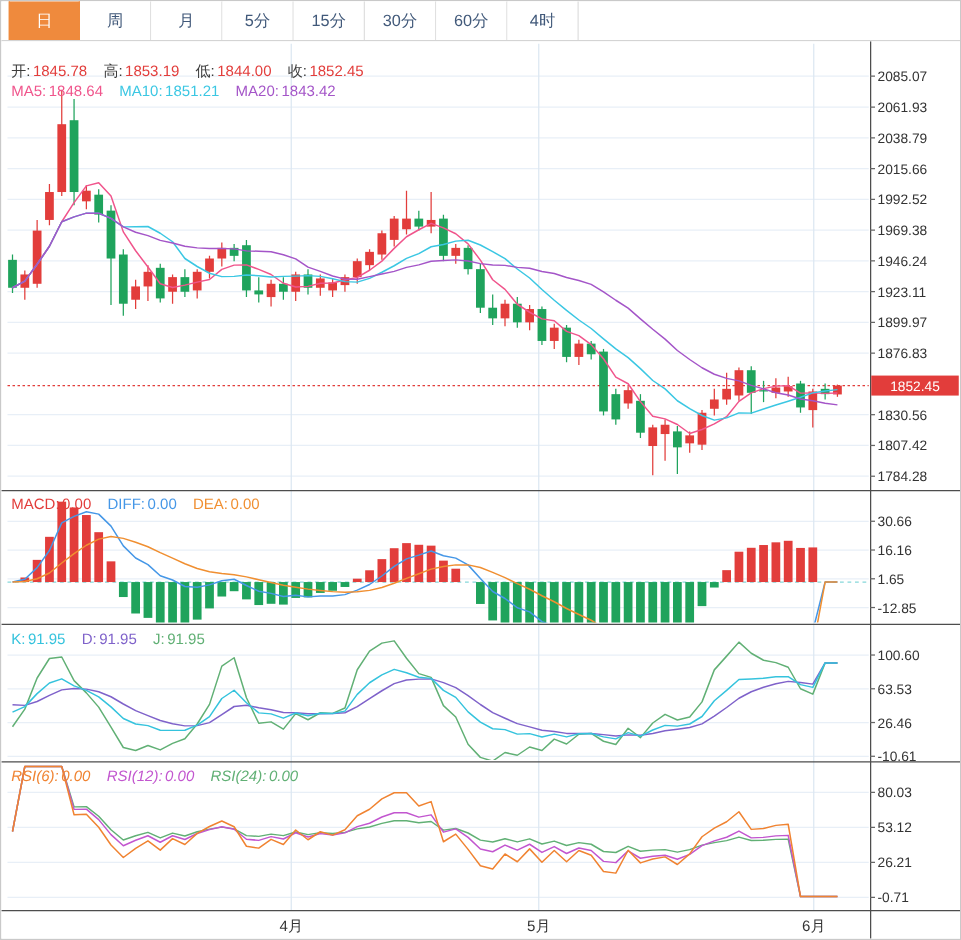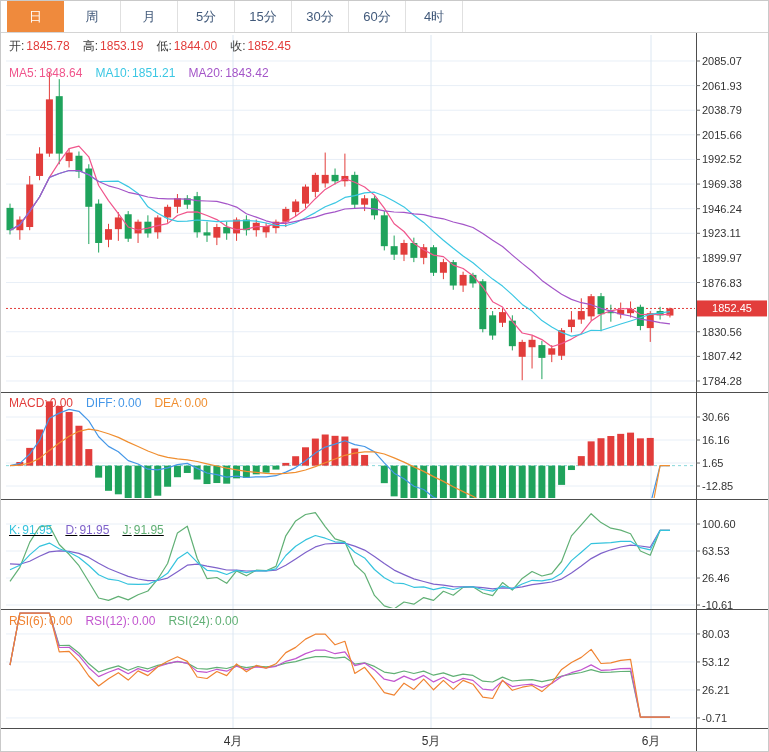--- a/index.html
+++ b/index.html
@@ -6,25 +6,25 @@
   .widget{position:relative;width:769px;height:752px;background:#fff;border:1px solid #c9c9c9;box-sizing:border-box;overflow:hidden;}
   .tab-bar{display:flex;height:32px;box-sizing:border-box;border-bottom:1px solid #d4d4d4;padding-left:6px;background:#fff;}
   .tab{width:57px;height:31px;line-height:31px;text-align:center;font-size:13px;color:#41597a;border-right:1px solid #e0e0e0;cursor:pointer;box-sizing:border-box;background:#fff;}
   .tab:first-child{border-left:1px solid #e0e0e0;}
   .tab.active{background:#ef8a3d;color:#ffffff;border-color:#ef8a3d;}
   .chart-area{position:relative;width:767px;height:718px;}
   svg{position:absolute;left:0;top:0;}
   .legend{position:absolute;left:8px;font-size:12px;white-space:nowrap;pointer-events:none;}
   .legend .li{margin-right:13px;}
   .legend .li span:first-child{margin-right:2px;}
-  .lg1{top:5px;}
+  .lg1{top:16px;}
   .lg2{top:33px;}
   .lgm{top:363px;}
-  .lgk{top:490px;text-decoration:underline;}
-  .lgr{top:581px;}
+  .lgk{top:471px;}
+  .lgr{top:581px;font-style:italic;}
 </style>
 </head>
 <body>
 
 <div class="widget">
   <div class="tab-bar">
       <div class="tab active">日</div>
       <div class="tab">周</div>
       <div class="tab">月</div>
       <div class="tab">5分</div>

